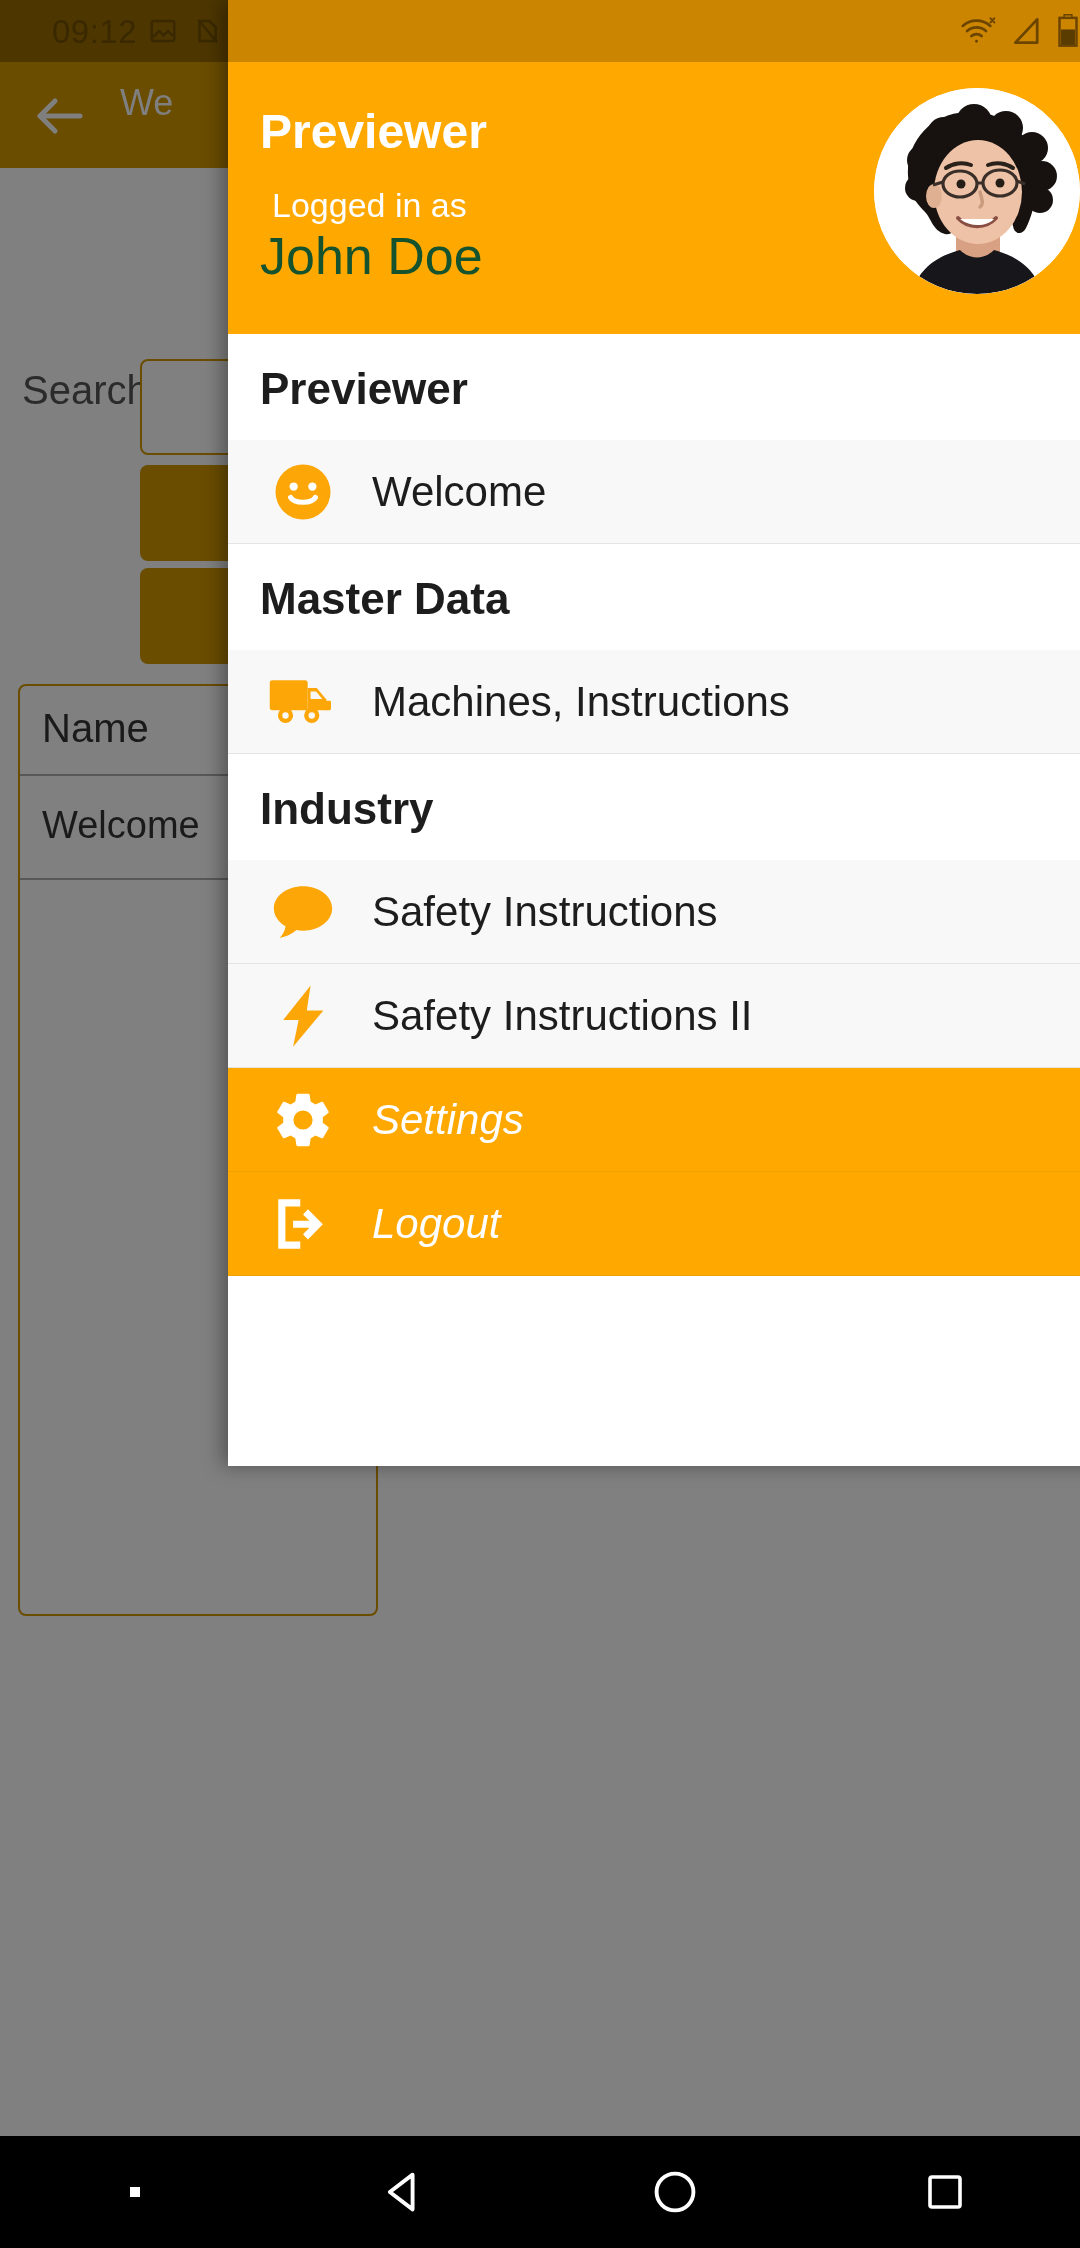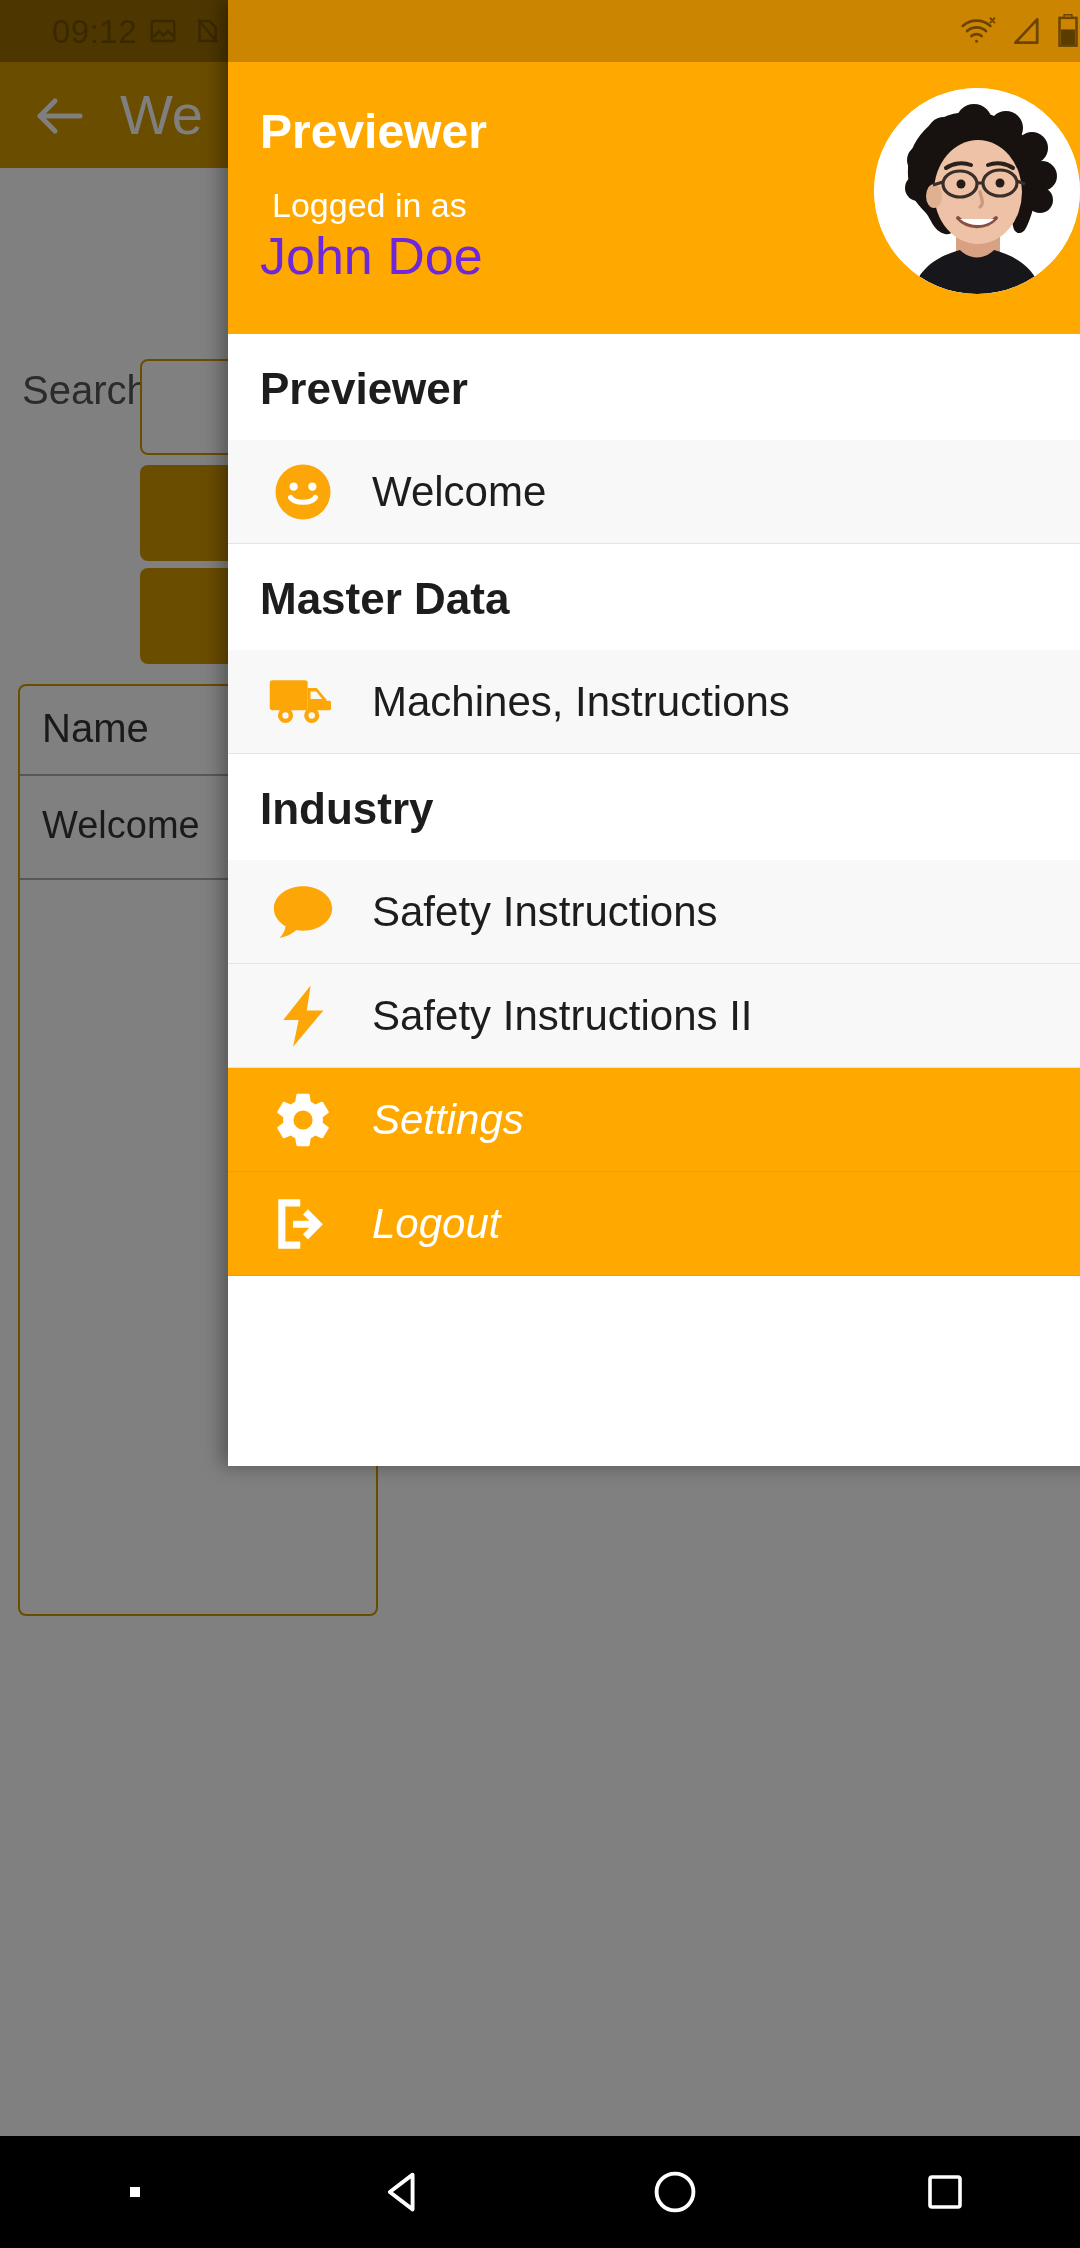--- a/index.html
+++ b/index.html
@@ -25,21 +25,21 @@
   .bg-status-icons { position:absolute; left:148px; top:16px; display:flex; gap:14px; align-items:center; }
   .bg-status-icons svg { display:block; }
 
   .bg-appbar {
     position:absolute; left:0; top:62px; width:1080px; height:106px;
     background:#6b4d00;
   }
   .bg-back { position:absolute; left:30px; top:24px; width:60px; height:60px; }
   .bg-title {
     position:absolute; left:120px; top:20px;
-    font-size:56px; color:#7f7f7f; font-weight:400;
+    font-size:36px; color:#7f7f7f; font-weight:400;
   }
 
   .bg-body { position:absolute; left:0; top:168px; width:1080px; height:1298px; background:#808080; }
 
   .bg-searchlabel {
     position:absolute; left:22px; top:200px;
     font-size:40px; color:#2b2b2b;
   }
   .bg-searchbox {
     position:absolute; left:140px; top:191px; width:190px; height:96px;
@@ -89,21 +89,21 @@
   .dh-title {
     position:absolute; left:32px; top:42px;
     font-size:48px; font-weight:bold; color:#fff;
   }
   .dh-sub {
     position:absolute; left:44px; top:124px;
     font-size:34px; color:#fff; font-weight:400;
   }
   .dh-name {
     position:absolute; left:32px; top:164px;
-    font-size:52px; color:#6d28d9; font-weight:400;
+    font-size:52px; color:#14532d; font-weight:400;
   }
   .dh-avatar {
     position:absolute; right:32px; top:26px;
     width:206px; height:206px; border-radius:50%;
     overflow:hidden; background:#fff;
   }
   .dh-avatar svg { display:block; }
 
   .drawer-list { position:absolute; left:0; top:334px; width:884px; }
 

